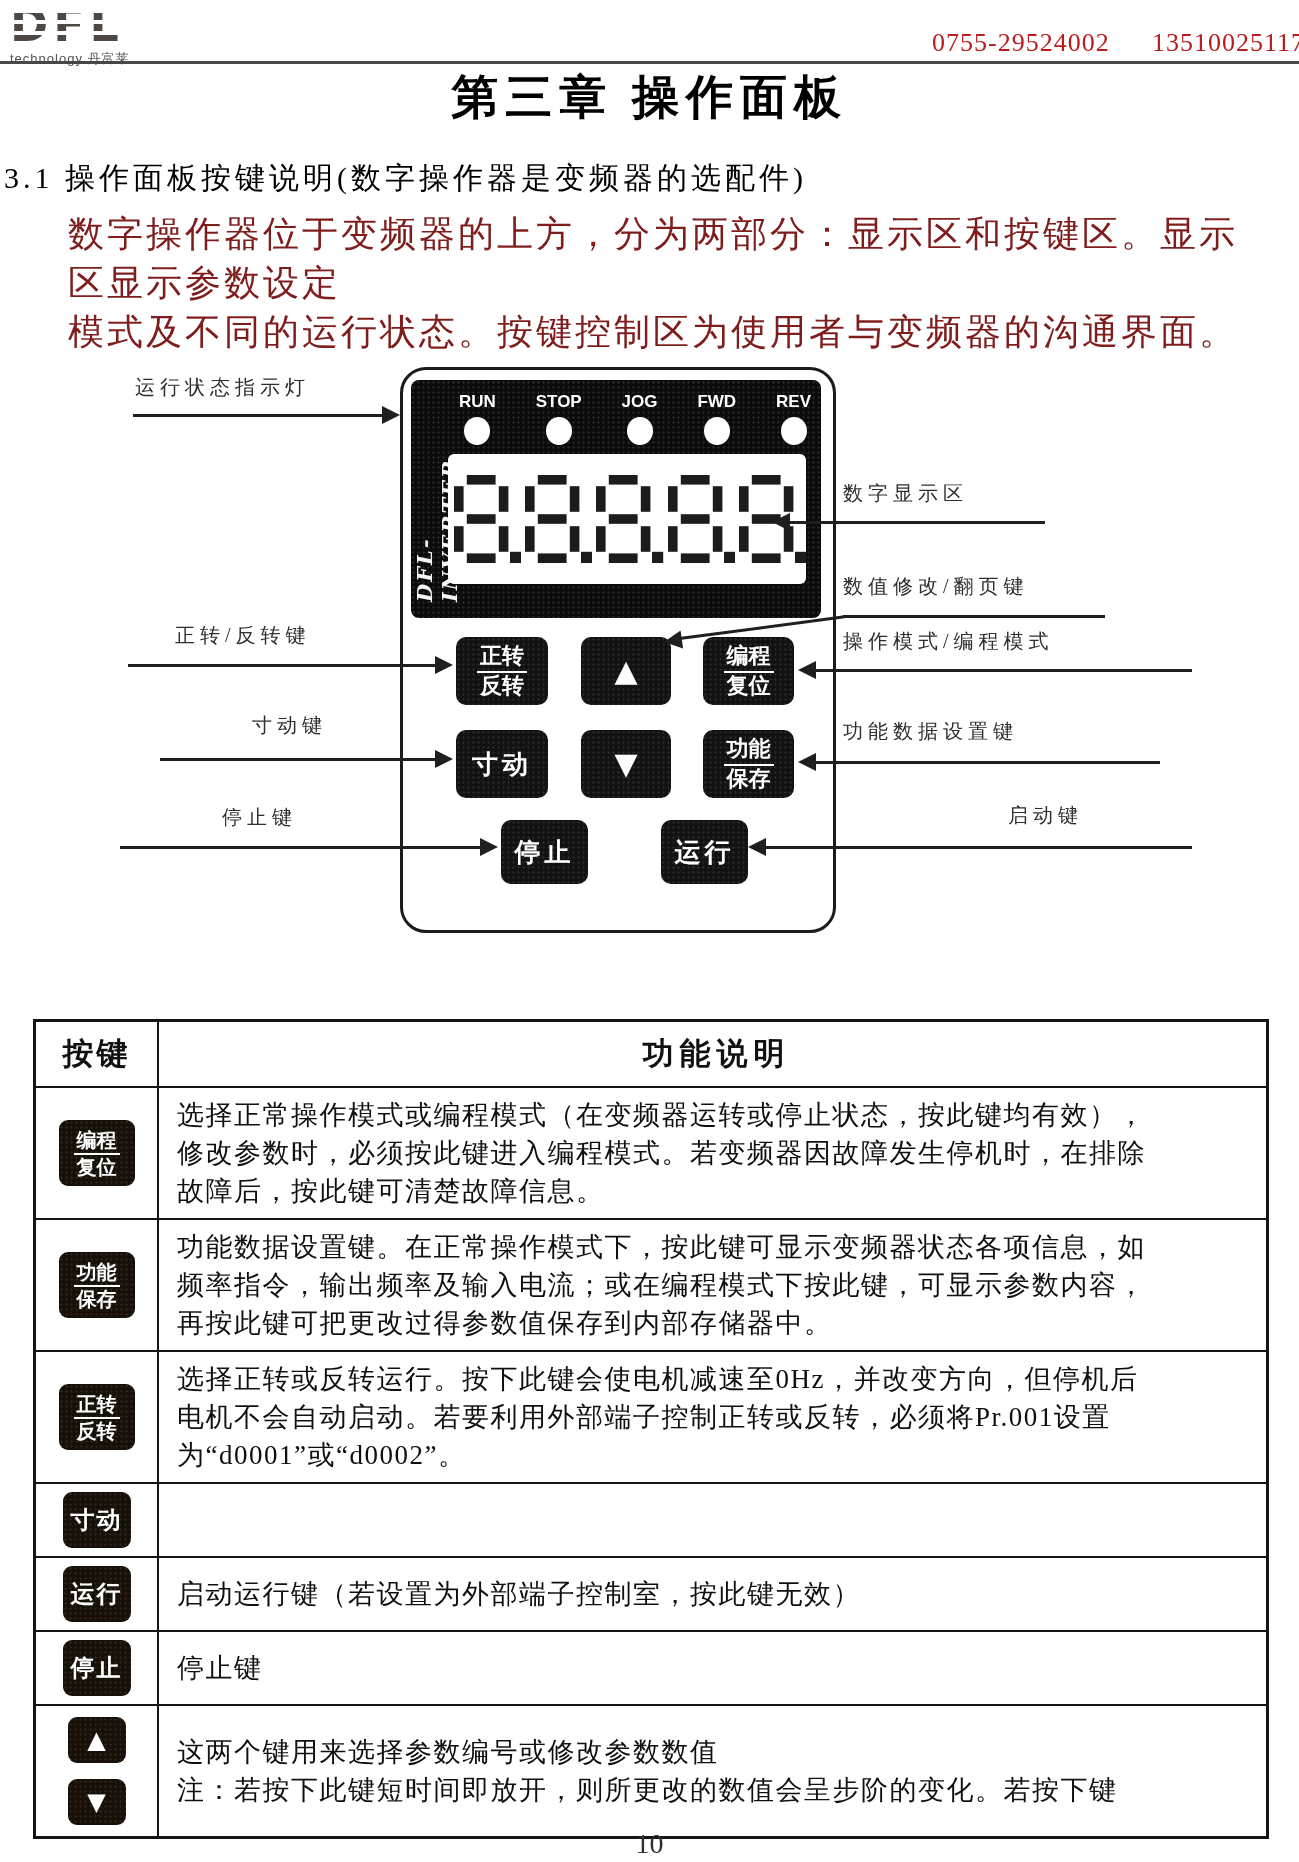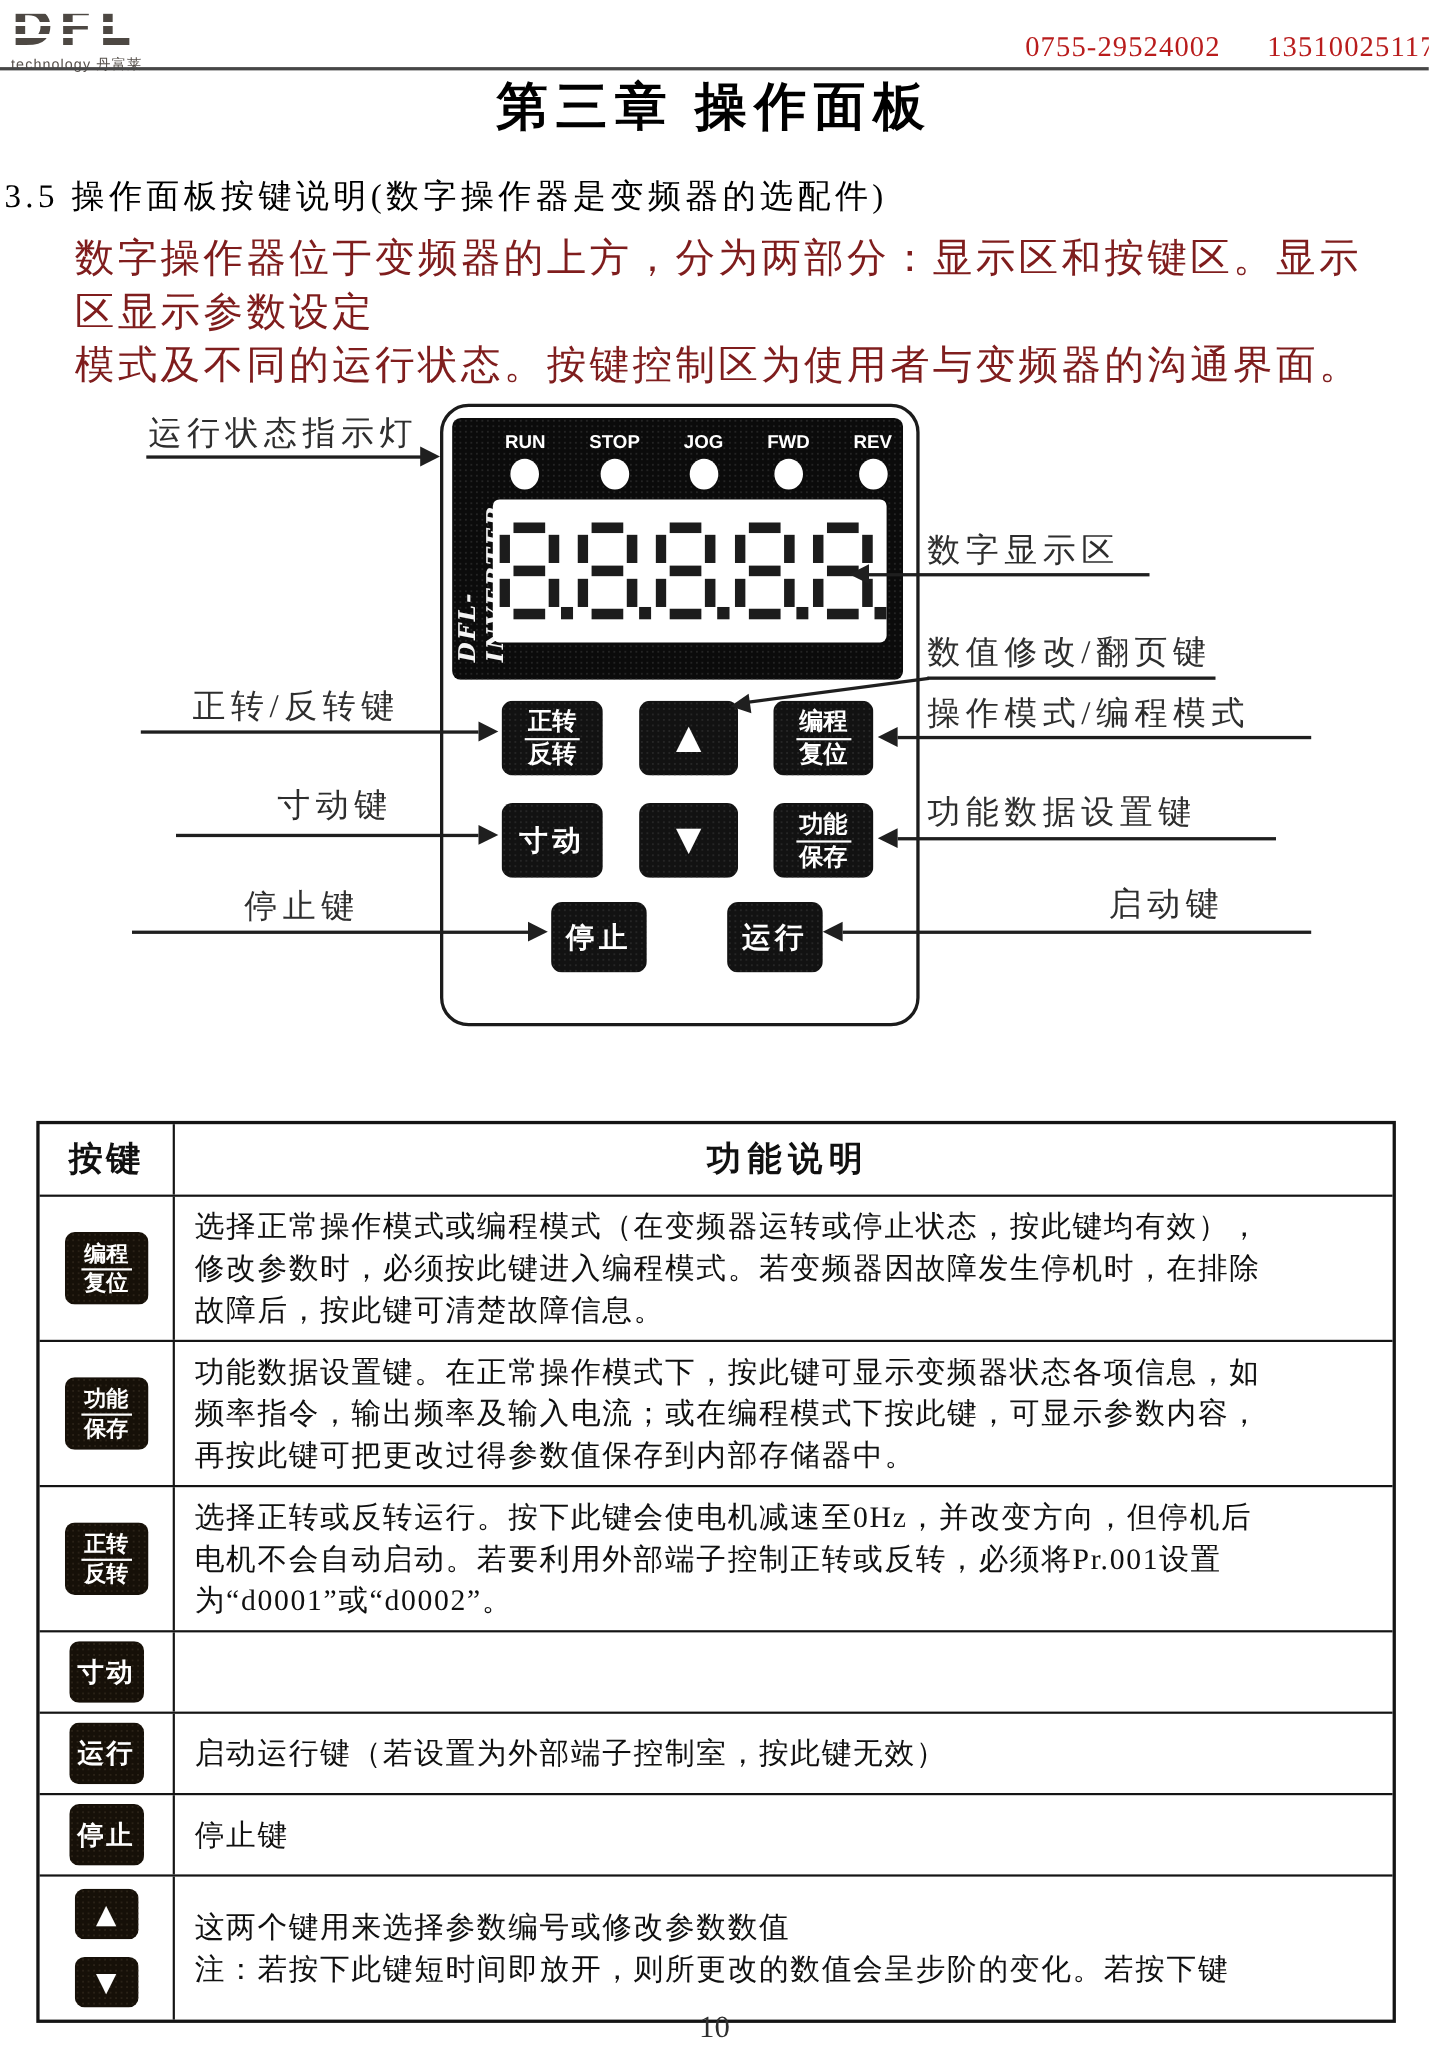--- a/index.html
+++ b/index.html
@@ -48,21 +48,21 @@
   
   #key-fwdrev{left:53px;top:267px;width:92px;height:68px;}
   #key-up    {left:178px;top:267px;width:90px;height:68px;}
   #key-prog  {left:300px;top:267px;width:91px;height:68px;}
   #key-jog   {left:53px;top:360px;width:92px;height:68px;}
   #key-down  {left:178px;top:360px;width:90px;height:68px;}
   #key-func  {left:300px;top:360px;width:91px;height:68px;}
   #key-stop  {left:98px;top:450px;width:87px;height:64px;}
   #key-run   {left:258px;top:450px;width:87px;height:64px;}
   
-  .callout{position:absolute;font-size:30px;color:#2e2e2e;letter-spacing:5px;white-space:nowrap;}
+  .callout{position:absolute;font-size:20px;color:#2e2e2e;letter-spacing:5px;white-space:nowrap;}
   .lline{position:absolute;height:3px;background:#1f1f1f;}
   .ah{position:absolute;width:0;height:0;border-top:9px solid transparent;border-bottom:9px solid transparent;}
   .ah.r{border-left:18px solid #1f1f1f;}
   .ah.l{border-right:18px solid #1f1f1f;}
   
   .ftable{position:absolute;left:33px;top:1007px;width:1236px;border:3px solid #141414;box-sizing:border-box;}
   .trow{display:flex;border-top:2px solid #141414;box-sizing:border-box;}
   .trow.first{border-top:none;}
   .kcell{width:123px;flex:0 0 123px;border-right:2px solid #141414;display:flex;flex-direction:column;
          align-items:center;justify-content:center;gap:16px;box-sizing:border-box;}
@@ -93,21 +93,21 @@
     <div class="logo-stripes"></div>
     <div class="logo-sub">technology 丹富莱</div>
   </div>
   <div class="phone" id="phone1">0755-29524002</div>
   <div class="phone" id="phone2">13510025117</div>
   <div class="header-rule"></div>
 
   <div class="doc-title">第三章 操作面板</div>
 
   <div class="section-heading">
-    <span>3.5</span>
+    <span>3.1</span>
     <span> </span>
     <span>操作面板按键说明(数字操作器是变频器的选配件)</span>
   </div>
 
   <div class="intro">
     <div>数字操作器位于变频器的上方，分为两部分：显示区和按键区。显示区显示参数设定</div>
     <div>模式及不同的运行状态。按键控制区为使用者与变频器的沟通界面。</div>
   </div>
 
   <div class="panel">

